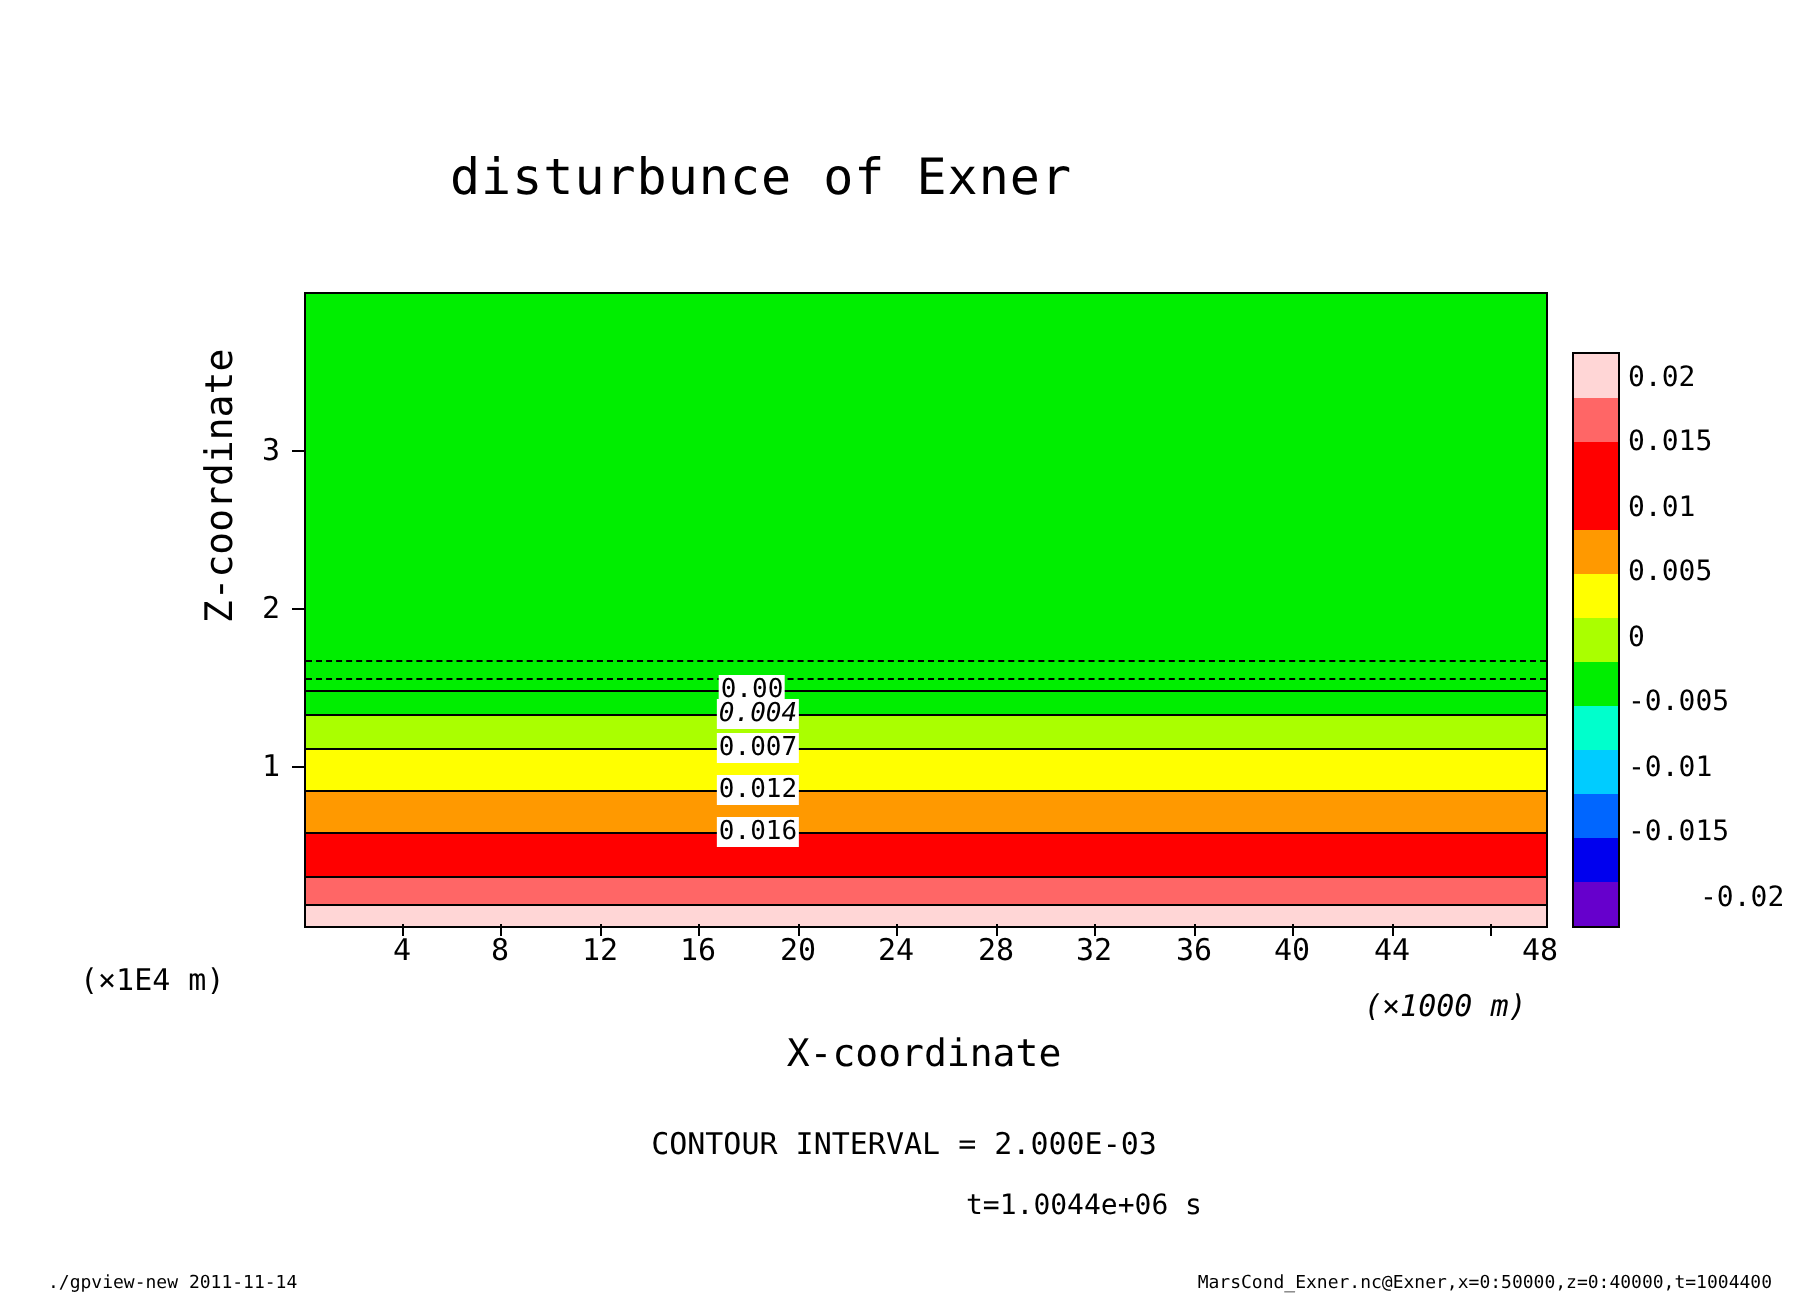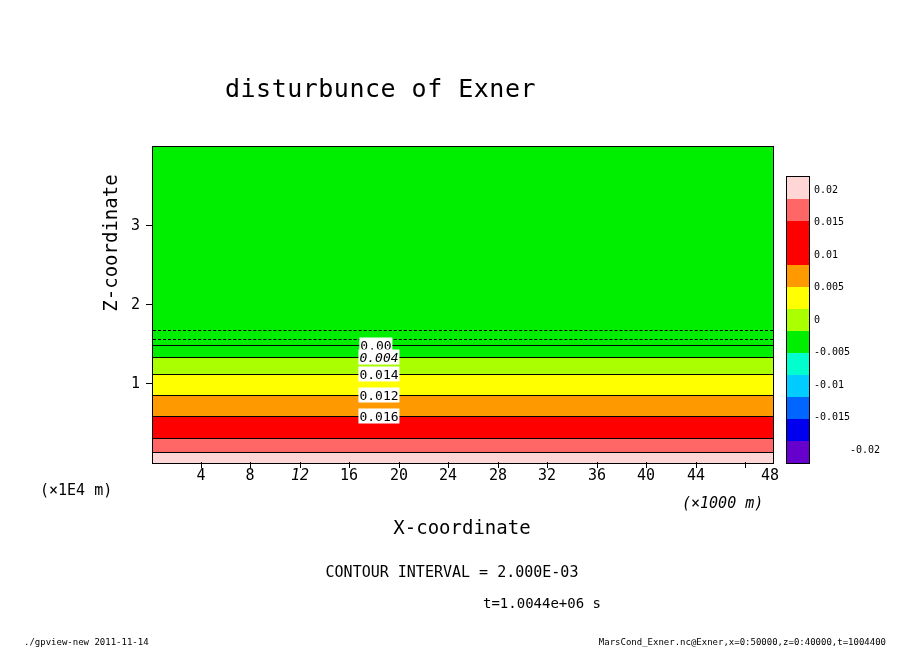--- a/index.html
+++ b/index.html
@@ -39,21 +39,21 @@
   #xlabel{left:152px;top:516px;width:620px;text-align:center;font-size:19px;}
   #xunit{left:40px;top:481px;font-size:15px;}
   #zunit{left:682px;top:494px;font-size:15px;font-style:italic;}
   #cinterval{left:0;top:563px;width:904px;text-align:center;font-size:15px;}
   #tstamp{left:0;top:595px;width:904px;text-align:center;font-size:14px;padding-left:180px;box-sizing:border-box;}
   #foot-left{left:24px;top:637px;font-size:9px;}
   #foot-right{right:18px;top:637px;font-size:9px;text-align:right;}
   
   #cbar{left:786px;top:176px;width:22px;height:286px;border:1px solid #000;overflow:hidden;}
   #cbar .seg{position:absolute;left:0;width:100%;}
-  .cbt{position:absolute;left:814px;font-size:10px;transform:translateY(-50%);}
+  .cbt{position:absolute;left:814px;font-size:14px;transform:translateY(-50%);}
 </style>
 </head>
 <body>
 
 <div class="abs" id="title">disturbunce of Exner</div>
 
 <div class="abs" id="plot">
 
   <div class="band" style="top:0px;height:198px;background:#00ee00;"></div>
   <div class="band" style="top:198px;height:12px;background:#00ee00;"></div>
@@ -70,42 +70,42 @@
   <div class="cline" style="top:248px;"></div>
   <div class="cline" style="top:269px;"></div>
   <div class="cline" style="top:291px;"></div>
   <div class="cline" style="top:305px;"></div>
 
   <div class="dash" style="top:183px;"></div>
   <div class="dash" style="top:192px;"></div>
 
   <div class="clab" style="left:223px;top:198px;"><span>0.00</span></div>
   <div class="clab" style="left:226px;top:210px;font-style:italic;"><span>0.004</span></div>
-  <div class="clab" style="left:226px;top:227px;"><span>0.014</span></div>
+  <div class="clab" style="left:226px;top:227px;"><span>0.007</span></div>
   <div class="clab" style="left:226px;top:248px;"><span>0.012</span></div>
   <div class="clab" style="left:226px;top:269px;"><span>0.016</span></div>
 
 </div>
 
 <div class="xtk abs" style="left:201px;"></div>
 <div class="xtk abs" style="left:250px;"></div>
 <div class="xtk abs" style="left:300px;"></div>
 <div class="xtk abs" style="left:349px;"></div>
 <div class="xtk abs" style="left:399px;"></div>
 <div class="xtk abs" style="left:448px;"></div>
 <div class="xtk abs" style="left:498px;"></div>
 <div class="xtk abs" style="left:547px;"></div>
 <div class="xtk abs" style="left:597px;"></div>
 <div class="xtk abs" style="left:646px;"></div>
 <div class="xtk abs" style="left:696px;"></div>
 <div class="xtk abs" style="left:745px;"></div>
 
 <div class="xt" style="left:201px;">4</div>
 <div class="xt" style="left:250px;">8</div>
-<div class="xt" style="left:300px;font-style:italic;">12</div>
+<div class="xt" style="left:300px;">12</div>
 <div class="xt" style="left:349px;">16</div>
 <div class="xt" style="left:399px;">20</div>
 <div class="xt" style="left:448px;">24</div>
 <div class="xt" style="left:498px;">28</div>
 <div class="xt" style="left:547px;">32</div>
 <div class="xt" style="left:597px;">36</div>
 <div class="xt" style="left:646px;">40</div>
 <div class="xt" style="left:696px;">44</div>
 <div class="xt" style="left:770px;">48</div>
 

